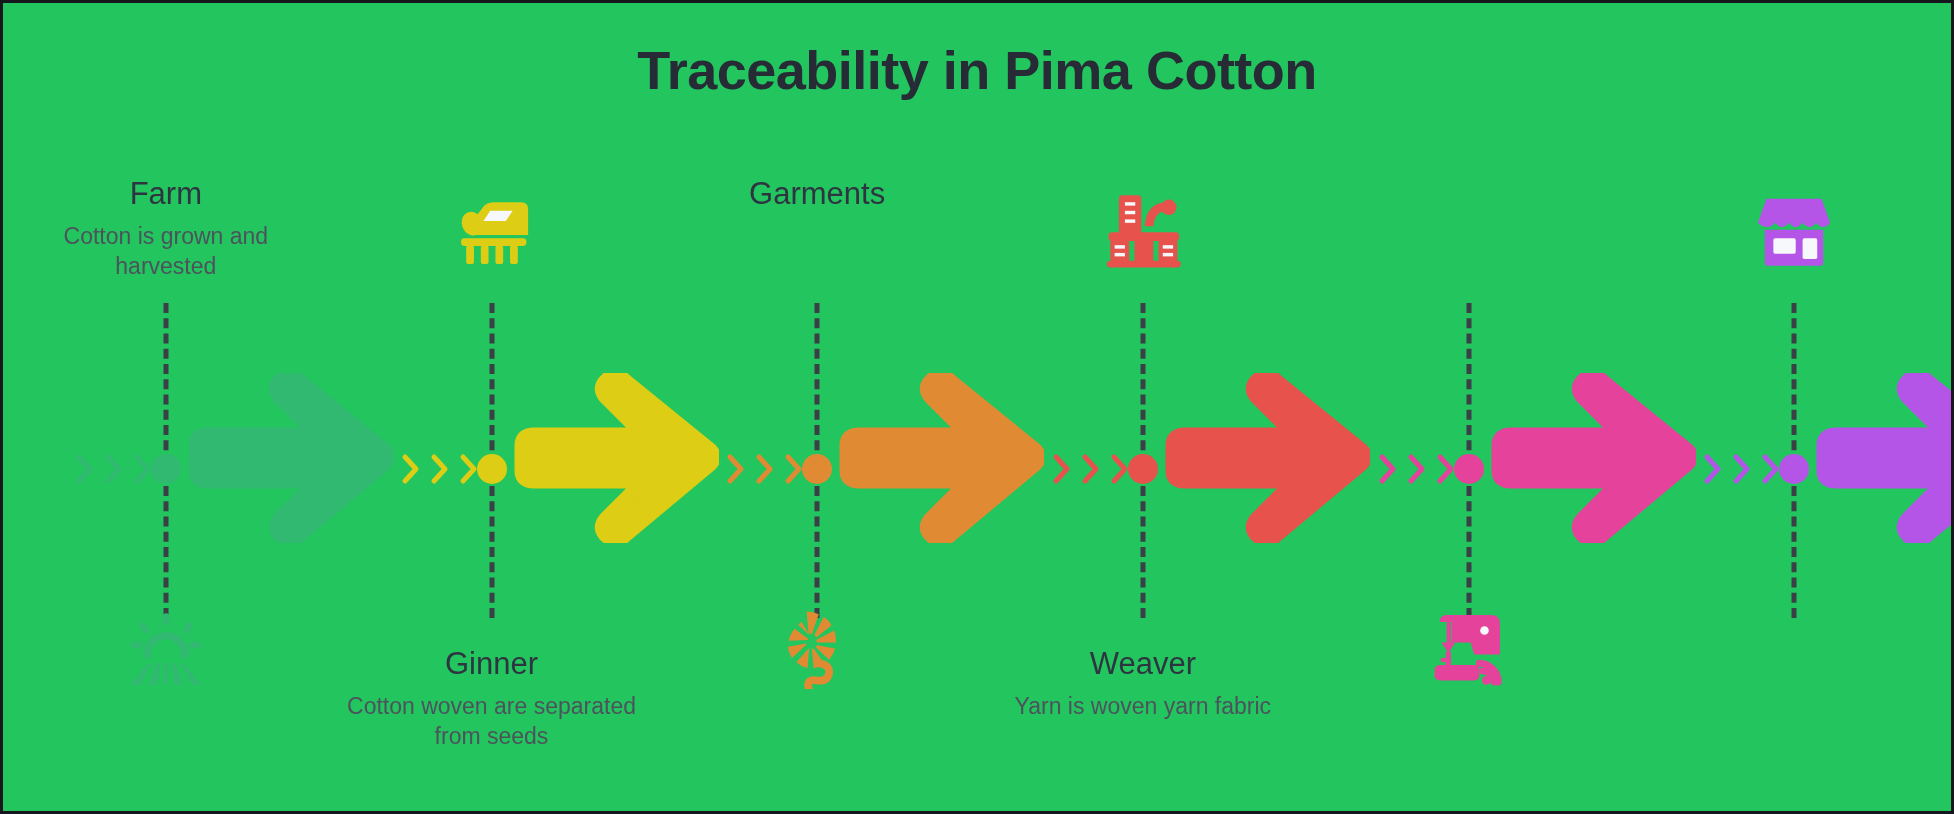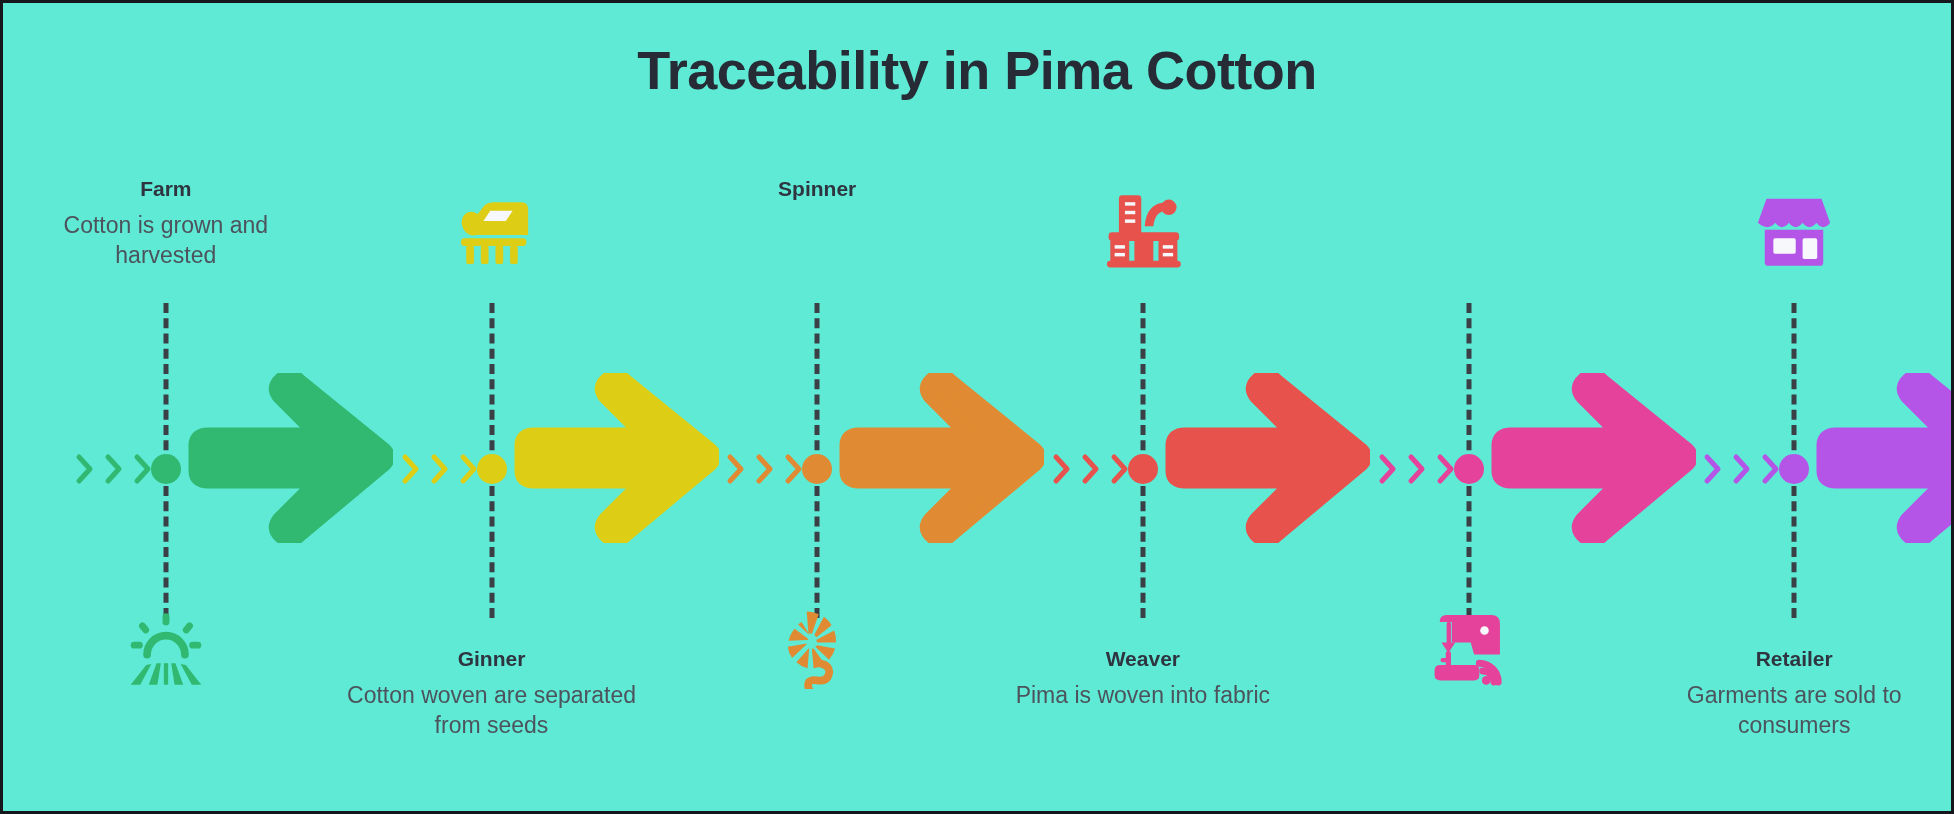--- a/index.html
+++ b/index.html
@@ -12,21 +12,21 @@
     height: 814px;
     overflow: hidden;
     font-family: "Liberation Sans", sans-serif;
   }
 
   .canvas {
     position: relative;
     width: 1954px;
     height: 814px;
     box-sizing: border-box;
-    background: #5eead4;
+    background: #22c55e;
     border: 3px solid #15171c;
     overflow: hidden;
   }
 
   .title {
     position: absolute;
     top: 36px;
     left: 0;
     width: 100%;
     text-align: center;
@@ -103,22 +103,22 @@
     position: absolute;
     left: 50%;
     transform: translateX(-50%);
     width: 310px;
     text-align: center;
   }
   .text-block.above { top: 174px; }
   .text-block.below { top: 644px; }
 
   .stage-name {
-    font-size: 21px;
-    font-weight: bold;
+    font-size: 31px;
+    font-weight: normal;
     color: #2f3540;
     line-height: 1.1;
     margin-bottom: 11px;
     white-space: nowrap;
   }
   .stage-desc {
     font-size: 23px;
     color: #4d535d;
     line-height: 1.28;
   }
@@ -267,21 +267,21 @@
 
     <div class="node-dot" style="background:#e08b33"></div>
 
     <div class="big-arrow">
       <svg viewBox="0 0 205 170" preserveAspectRatio="none">
     <path d="M8 72 Q8 62 20 62 L130 62 L92 24 Q84 15 93 7 Q102 -1 111 8 L196 77 Q203 84 196 91 L111 162 Q102 171 93 163 Q84 155 92 146 L130 108 L20 108 Q8 108 8 98 Z" fill="#e08b33" stroke="#e08b33" stroke-width="15" stroke-linejoin="round"></path>
   </svg>
     </div>
 
     <div class="text-block above">
-      <div class="stage-name">Spinner</div>
+      <div class="stage-name">Garments</div>
     </div>
   </div>
       <div class="stage">
     <div class="dash-line"></div>
 
     <div class="stage-icon icon-top">
       <svg viewBox="0 0 100 100">
         <g fill="#e7534c">
           <rect x="22" y="12" width="26" height="52" rx="4"></rect>
           <rect x="29" y="20" width="12" height="4" fill="#f7f8fb"></rect>
@@ -317,21 +317,21 @@
     <div class="node-dot" style="background:#e7534c"></div>
 
     <div class="big-arrow">
       <svg viewBox="0 0 205 170" preserveAspectRatio="none">
     <path d="M8 72 Q8 62 20 62 L130 62 L92 24 Q84 15 93 7 Q102 -1 111 8 L196 77 Q203 84 196 91 L111 162 Q102 171 93 163 Q84 155 92 146 L130 108 L20 108 Q8 108 8 98 Z" fill="#e7534c" stroke="#e7534c" stroke-width="15" stroke-linejoin="round"></path>
   </svg>
     </div>
 
     <div class="text-block below">
       <div class="stage-name">Weaver</div>
-      <div class="stage-desc">Pima is woven into fabric</div>
+      <div class="stage-desc">Yarn is woven yarn fabric</div>
     </div>
   </div>
       <div class="stage">
     <div class="dash-line"></div>
 
     <div class="stage-icon icon-bottom">
       <svg viewBox="0 0 100 100">
         <g fill="#e5439b">
           <path d="M16 22 Q16 14 24 14 L76 14 Q86 14 86 24 L86 60 L56 60 L52 46 L30 46 L30 22 Z"></path>
           <rect x="24" y="22" width="5" height="26" rx="2"></rect>
@@ -396,20 +396,16 @@
     </div>
 
     <div class="node-dot" style="background:#b555e8"></div>
 
     <div class="big-arrow">
       <svg viewBox="0 0 205 170" preserveAspectRatio="none">
     <path d="M8 72 Q8 62 20 62 L130 62 L92 24 Q84 15 93 7 Q102 -1 111 8 L196 77 Q203 84 196 91 L111 162 Q102 171 93 163 Q84 155 92 146 L130 108 L20 108 Q8 108 8 98 Z" fill="#b555e8" stroke="#b555e8" stroke-width="15" stroke-linejoin="round"></path>
   </svg>
     </div>
 
-    <div class="text-block below">
-      <div class="stage-name">Retailer</div>
-      <div class="stage-desc">Garments are sold to consumers</div>
-    </div>
   </div>
     </div>
 
 </div>
 
 </body></html>

